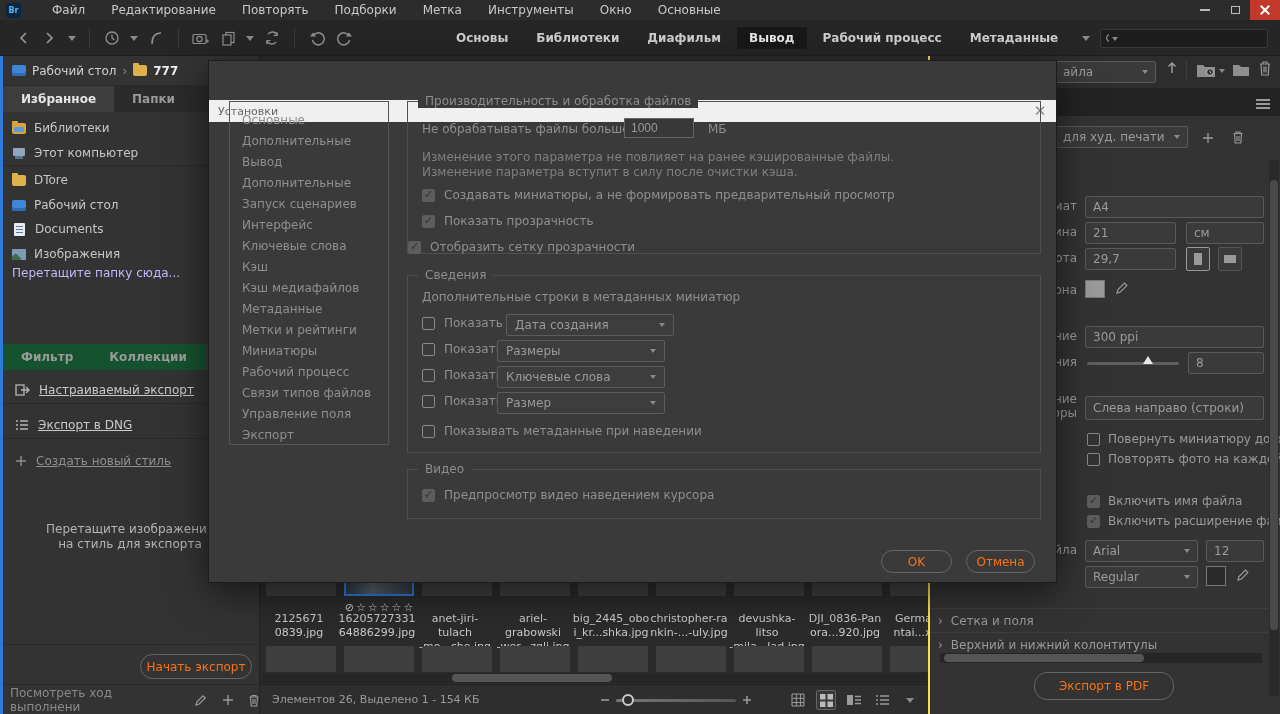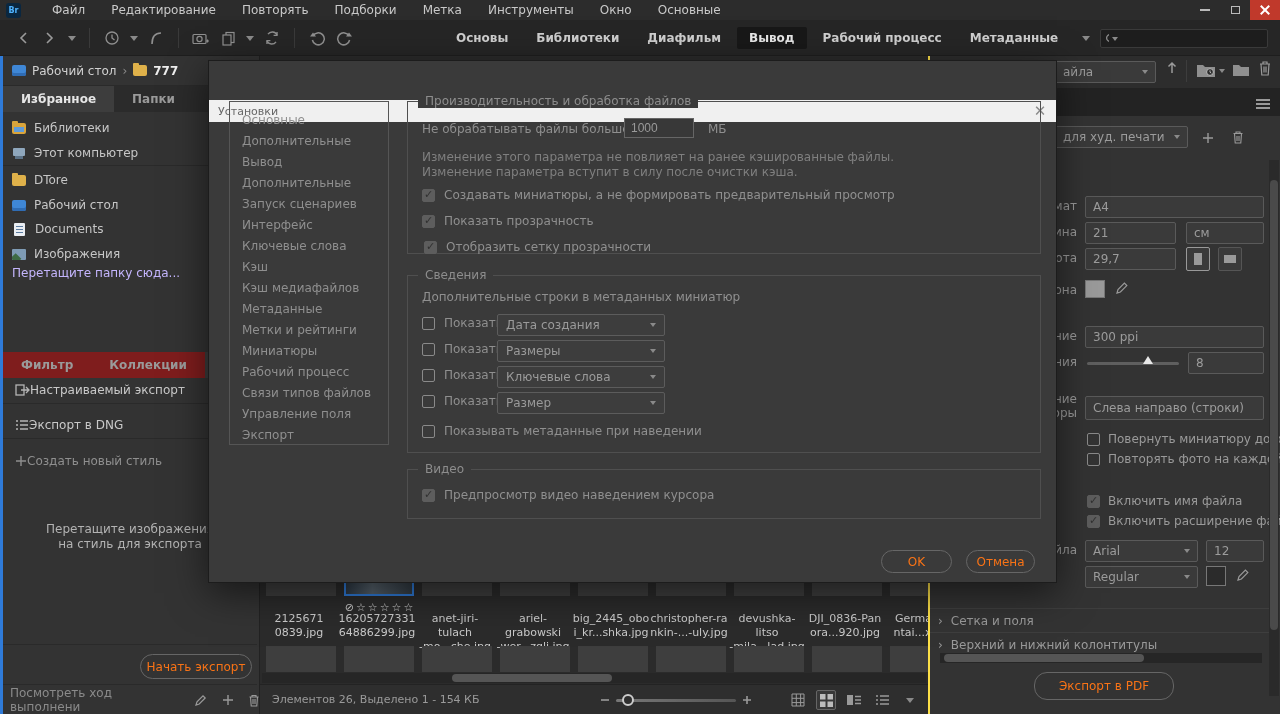--- a/index.html
+++ b/index.html
@@ -60,23 +60,23 @@
                    box-shadow:0 3px 0 #5a7ba0, 0 6px 0 #5a7ba0; }
   .ic-image { width:14px; height:11px; background:#7e9bb5; border-radius:1px; position:relative; overflow:hidden; }
   .ic-image::after { content:""; position:absolute; left:0; bottom:-2px; width:8px; height:7px; background:#3e6b45; transform:rotate(45deg); }
   .ltabs { position:absolute; left:3px; top:30px; width:257px; height:26px; background:#2b2b2b; display:flex; }
   .ltab { height:26px; display:flex; align-items:center; padding:0 18px; color:#9a9a9a; font-size:12px; font-weight:bold; }
   .ltab.active { background:#3d3d3d; color:#e6e6e6; }
   .fav-item { position:absolute; left:3px; width:254px; height:24px; display:flex; align-items:center; gap:8px; padding-left:9px;
               color:#c6c6c6; font-size:12px; }
   .ldiv { position:absolute; left:3px; width:254px; height:1px; background:#2a2a2a; }
   .drop-hint { position:absolute; left:3px; width:254px; color:#c4b5fd; font-size:12px; padding-left:9px; }
-  .ltabs2 { position:absolute; left:3px; top:296px; width:257px; height:26px; background:#7f1d1d; display:flex; }
-  .exp-item { position:absolute; left:3px; width:254px; height:24px; display:flex; align-items:center; padding-left:12px;
-              color:#c9c9c9; font-size:12px; }
+  .ltabs2 { position:absolute; left:3px; top:288px; width:257px; height:26px; background:#14532d; display:flex; }
+  .exp-item { position:absolute; left:3px; width:254px; height:24px; display:flex; align-items:center; gap:9px; padding-left:12px;
+              color:#c9c9c9; font-size:12px;text-decoration:underline; }
   .exp-item.dim { color:#8f8f8f; }
   .center-hint { position:absolute; left:0; width:260px; text-align:center; color:#b3b3b3; font-size:12px; line-height:15px; }
   .pill { border:1px solid #666; border-radius:13px; background:transparent; color:#f97316; font-size:12px;
           display:flex; align-items:center; justify-content:center; }
   .progress-row { position:absolute; left:0; top:633px; width:260px; height:22px; display:flex; align-items:center; }
   .progress-lbl { color:#8a8a8a; font-size:12px; margin-left:10px; }
 
   
   .center { left:260px; top:56px; width:668px; height:658px; background:#2b2b2b; z-index:3; }
   .trow1 { position:absolute; left:6px; top:504px; display:flex; gap:8px; }
@@ -645,34 +645,34 @@
       <div class="d-note abs" style="left:14px; top:48px">Изменение этого параметра не повлияет на ранее кэшированные файлы.</div>
       <div class="d-note abs" style="left:14px; top:63px">Изменение параметра вступит в силу после очистки кэша.</div>
       <div class="d-cbrow" style="left:14px; top:86px">
         <span class="cb on"></span>
         <span class="d-lbl">Создавать миниатюры, а не формировать предварительный просмотр</span>
         </div>
       <div class="d-cbrow" style="left:14px; top:112px">
         <span class="cb on"></span>
         <span class="d-lbl">Показать прозрачность</span>
         </div>
-      <div class="d-cbrow" style="left:16px; top:138px">
+      <div class="d-cbrow" style="left:0; top:138px">
         <span class="cb on"></span>
         <span class="d-lbl">Отобразить сетку прозрачности</span>
         </div>
     </div>
 
     <div class="fieldset" style="top:214px; height:178px">
       <span class="legend">Сведения</span>
       <div class="d-lbl abs" style="left:14px; top:14px">Дополнительные строки в метаданных миниатюр</div>
       <div class="d-cbrow" style="left:14px; top:40px">
         <span class="cb"></span>
         <span class="d-lbl">Показать</span>
         </div>
-      <div class="d-sel" style="left:89px; top:38px">
+      <div class="d-sel" style="left:98px; top:38px">
         <span>Дата создания</span>
           <span class="tri tri-sm"></span>
         </div>
       <div class="d-cbrow" style="left:14px; top:66px">
         <span class="cb"></span>
         <span class="d-lbl">Показать</span>
         </div>
       <div class="d-sel" style="left:89px; top:64px">
         <span>Размеры</span>
           <span class="tri tri-sm"></span>

